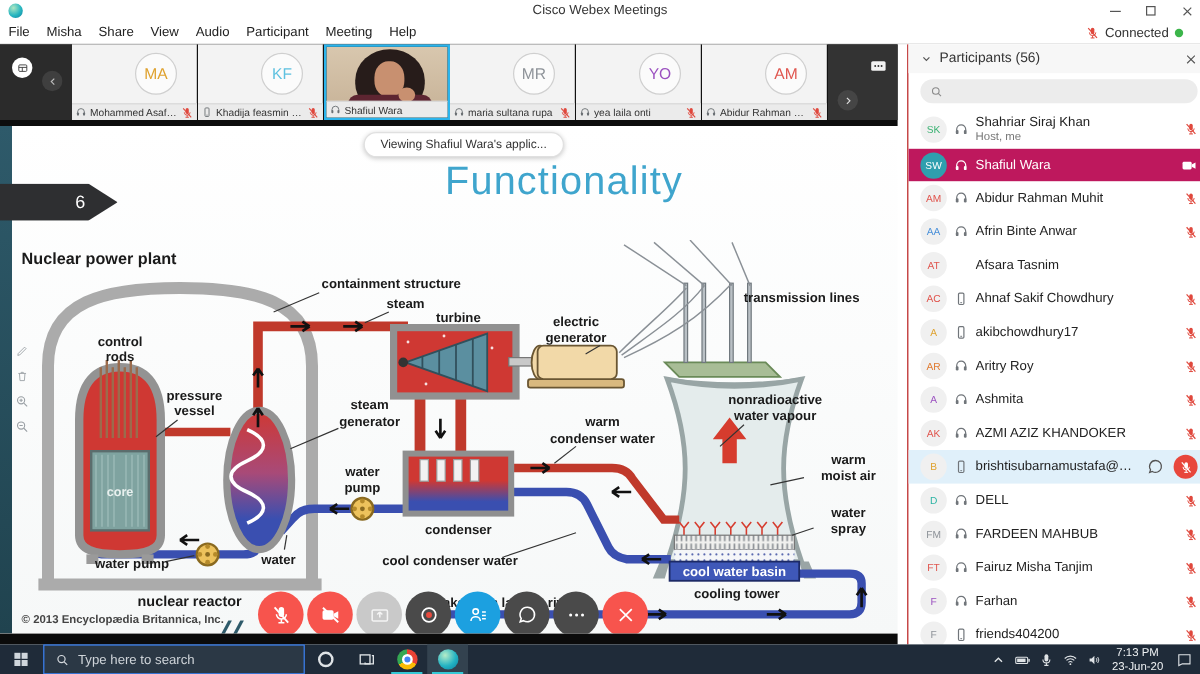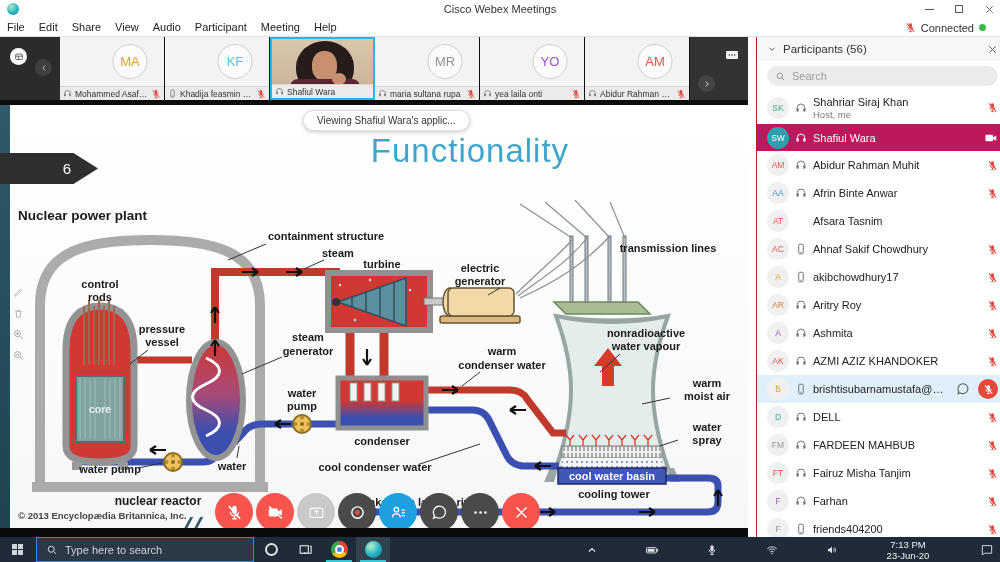--- a/index.html
+++ b/index.html
@@ -117,21 +117,21 @@
   .tb-ic { width:34px; display:flex; align-items:center; justify-content:center; position:relative; }
   .tb-ic .i { width:15px; height:15px; }
   .cortana-ring { width:13px; height:13px; border-radius:50%; border:2px solid #dfe3e6; }
   .chrome { position:relative; width:17px; height:17px; border-radius:50%;
     background:conic-gradient(#ea4335 0 33%, #fbbc05 0 66%, #34a853 0 100%); }
   .chrome .cc { position:absolute; inset:4px; border-radius:50%; background:#4285f4; border:2px solid #fff; }
   .webex-app { width:17px; height:17px; border-radius:50%;
     background:radial-gradient(circle at 35% 30%, #b6ecc8, #23b3c3 55%, #0c7e9e); }
   .tb-active { background:#33424f; }
   .underline { position:absolute; left:4px; right:4px; bottom:0; height:2px; background:#35c9d6; }
-  .tray { margin-left:auto; display:flex; align-items:center;gap:40px; }
+  .tray { margin-left:auto; display:flex; align-items:center; }
   .tray-ic { width:20px; display:flex; align-items:center; justify-content:center; }
   .tray-ic .i { width:12px; height:12px; }
   .clock { width:52px; text-align:center; font-size:9.5px; line-height:11px; color:#eef1f3; }
   .tb-ac { width:26px; display:flex; align-items:center; justify-content:center; }
 </style>
 </head>
 <body>
 
 <svg width="0" height="0" style="position:absolute">
   <defs>
@@ -255,21 +255,21 @@
       <span class="winbtn">
           <svg class="i" style="width:11px;height:11px;color:#555">
             <use href="#ic-close"></use>
           </svg>
         </span>
     </div>
   </div>
 
   <div class="menubar">
     <span class="menu-item">File</span>
-    <span class="menu-item">Edit</span>
+    <span class="menu-item">Misha</span>
     <span class="menu-item">Share</span>
     <span class="menu-item">View</span>
     <span class="menu-item">Audio</span>
     <span class="menu-item">Participant</span>
     <span class="menu-item">Meeting</span>
     <span class="menu-item">Help</span>
     <div class="conn">
       <svg class="i">
           <use href="#ic-mic-off"></use>
         </svg>
@@ -654,21 +654,20 @@
       <span class="p-close">
           <svg class="i">
             <use href="#ic-close"></use>
           </svg>
         </span>
     </div>
     <div class="p-search">
       <svg class="i">
           <use href="#ic-search"></use>
         </svg>
-      <input placeholder="Search" style="">
     </div>
 
     <div class="plist">
       <div class="pr pr-host">
         <span class="pa" style="color: rgb(59, 178, 115);">SK</span>
         <svg class="i pd">
             <use href="#ic-headset"></use>
           </svg>
         <span class="pn">
             <div class="pn-main">Shahriar Siraj Khan</div>

